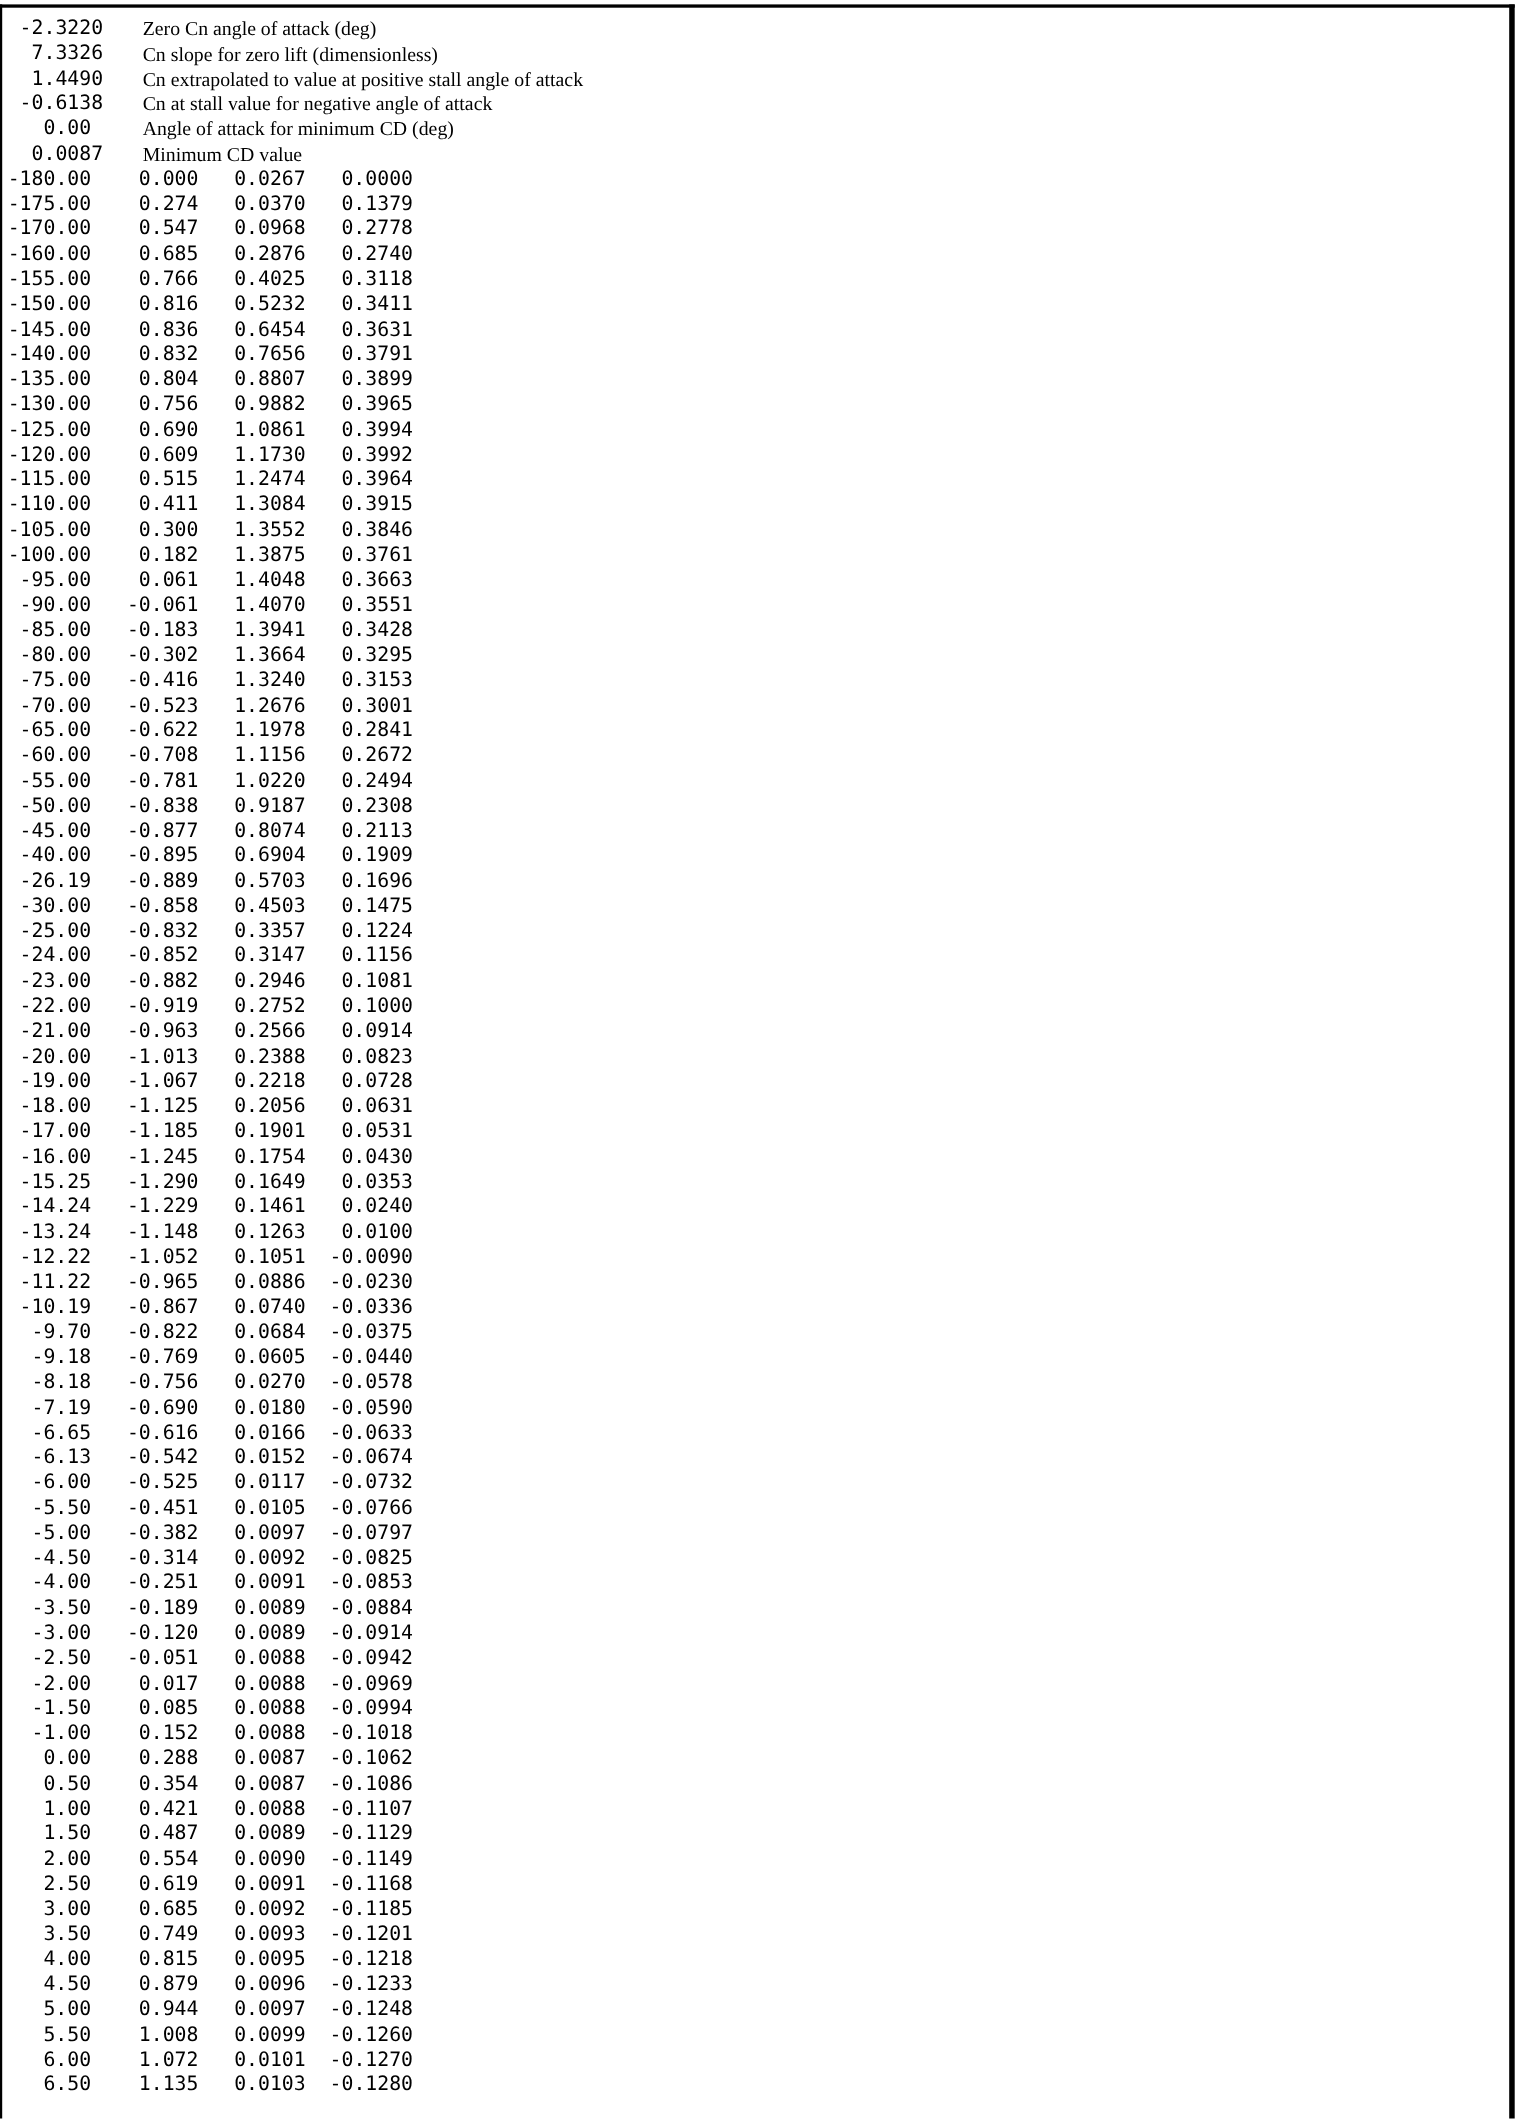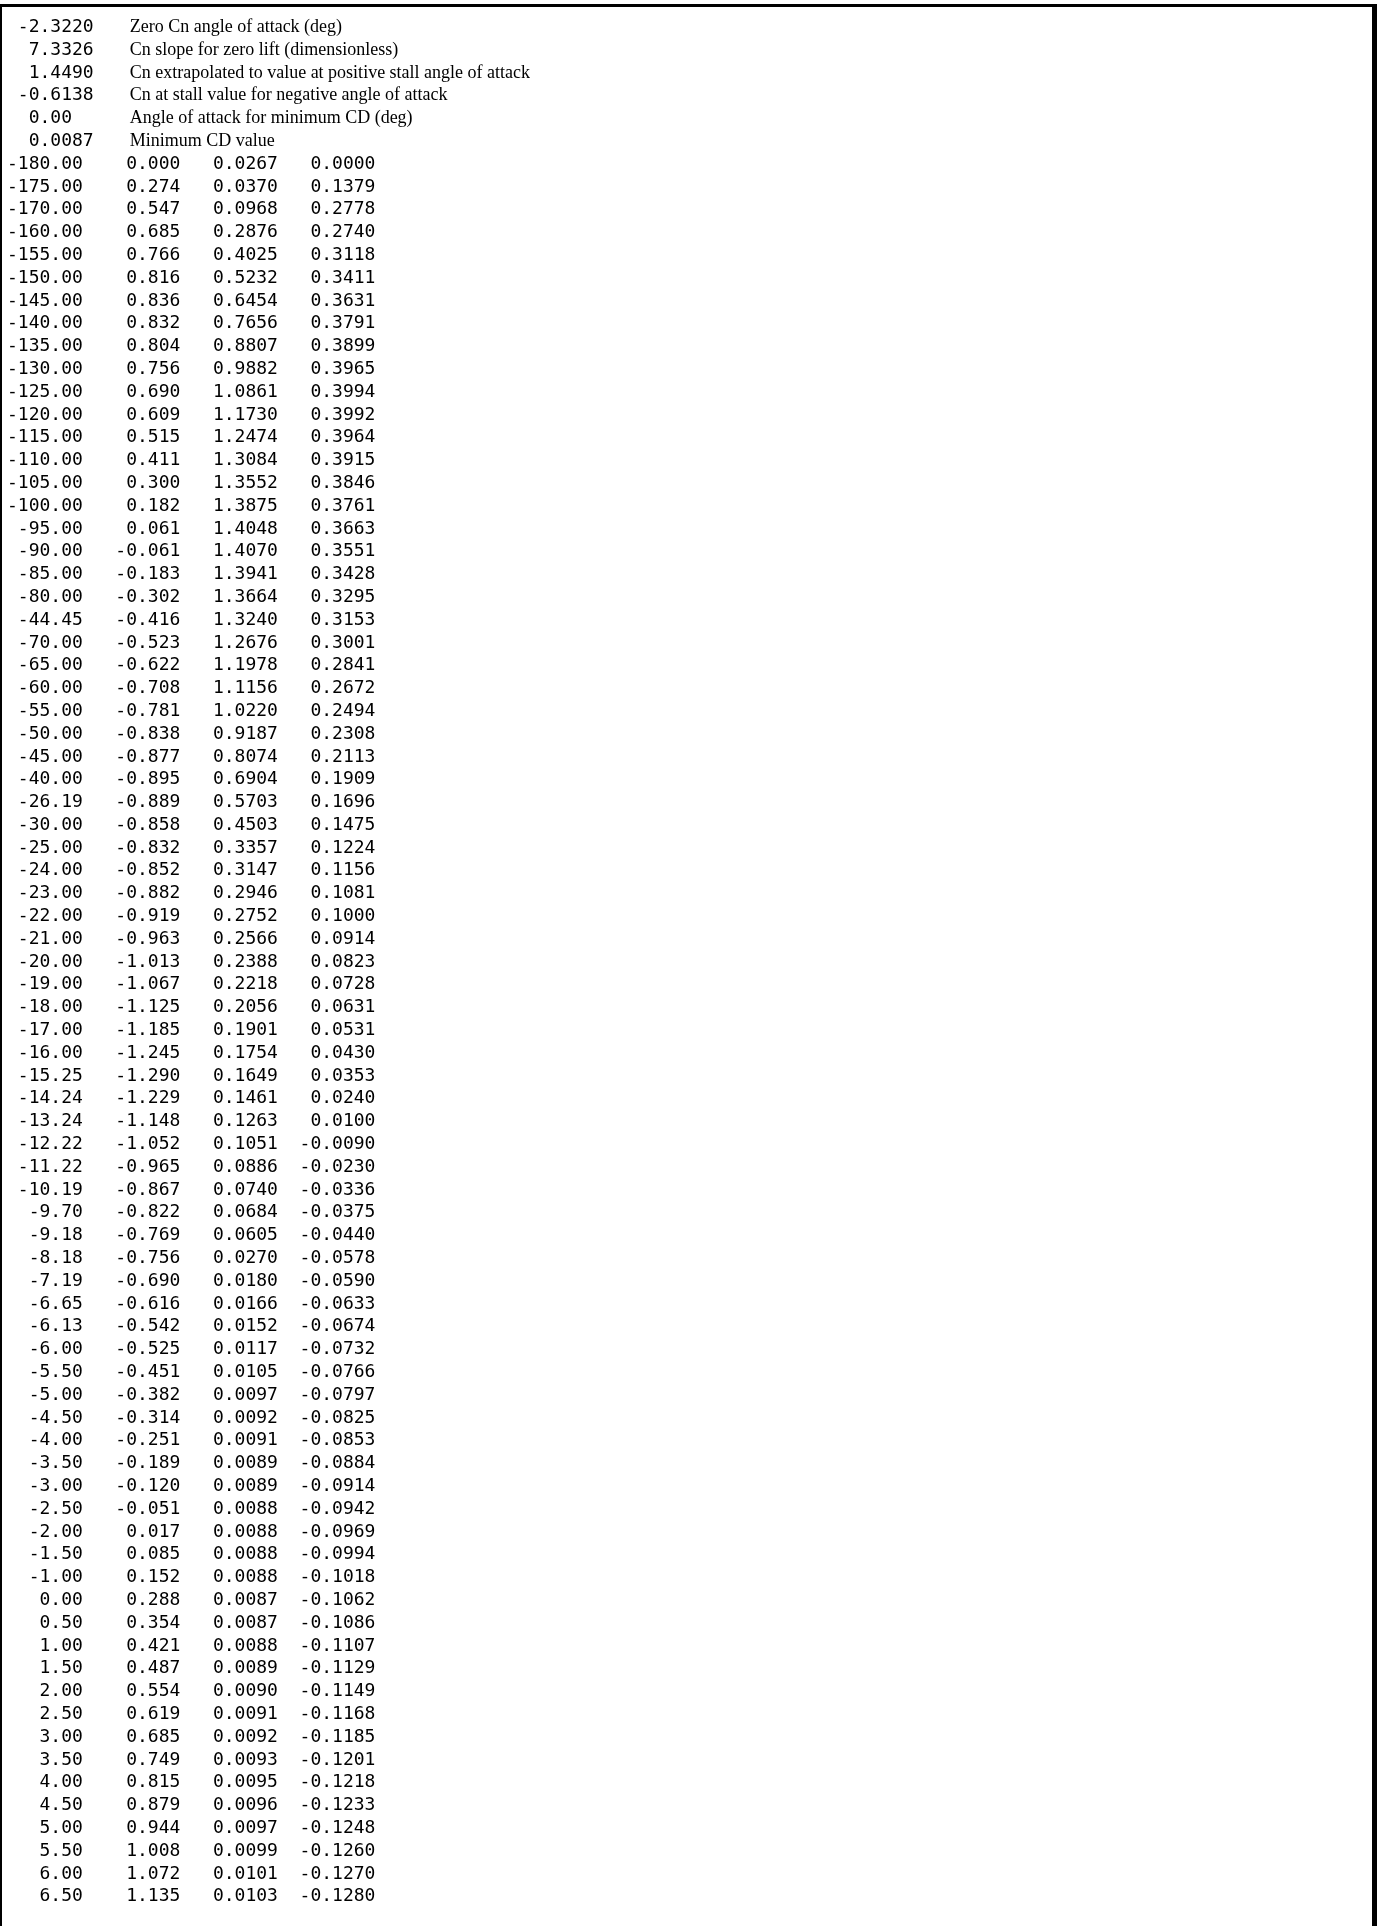--- a/index.html
+++ b/index.html
@@ -33,21 +33,21 @@
   }
   .line {
     height: 22.8px;
     line-height: 22.8px;
     white-space: pre;
   }
   .param-value {
     display: inline-block;
     width: 8ch;
     white-space: pre;
-    text-align: left;
+    text-align: center;
     vertical-align: top;
   }
   .param-label {
     display: inline-block;
     margin-left: 4ch;
     white-space: pre;
     vertical-align: top;
     font-family: Liberation Serif, serif;
   }
   .cell {
@@ -87,21 +87,21 @@
       <div class="line"><span class="cell c1">-125.00</span><span class="cell c2">0.690</span><span class="cell c3">1.0861</span><span class="cell c4">0.3994</span></div>
       <div class="line"><span class="cell c1">-120.00</span><span class="cell c2">0.609</span><span class="cell c3">1.1730</span><span class="cell c4">0.3992</span></div>
       <div class="line"><span class="cell c1">-115.00</span><span class="cell c2">0.515</span><span class="cell c3">1.2474</span><span class="cell c4">0.3964</span></div>
       <div class="line"><span class="cell c1">-110.00</span><span class="cell c2">0.411</span><span class="cell c3">1.3084</span><span class="cell c4">0.3915</span></div>
       <div class="line"><span class="cell c1">-105.00</span><span class="cell c2">0.300</span><span class="cell c3">1.3552</span><span class="cell c4">0.3846</span></div>
       <div class="line"><span class="cell c1">-100.00</span><span class="cell c2">0.182</span><span class="cell c3">1.3875</span><span class="cell c4">0.3761</span></div>
       <div class="line"><span class="cell c1">-95.00</span><span class="cell c2">0.061</span><span class="cell c3">1.4048</span><span class="cell c4">0.3663</span></div>
       <div class="line"><span class="cell c1">-90.00</span><span class="cell c2">-0.061</span><span class="cell c3">1.4070</span><span class="cell c4">0.3551</span></div>
       <div class="line"><span class="cell c1">-85.00</span><span class="cell c2">-0.183</span><span class="cell c3">1.3941</span><span class="cell c4">0.3428</span></div>
       <div class="line"><span class="cell c1">-80.00</span><span class="cell c2">-0.302</span><span class="cell c3">1.3664</span><span class="cell c4">0.3295</span></div>
-      <div class="line"><span class="cell c1">-44.45</span><span class="cell c2">-0.416</span><span class="cell c3">1.3240</span><span class="cell c4">0.3153</span></div>
+      <div class="line"><span class="cell c1">-75.00</span><span class="cell c2">-0.416</span><span class="cell c3">1.3240</span><span class="cell c4">0.3153</span></div>
       <div class="line"><span class="cell c1">-70.00</span><span class="cell c2">-0.523</span><span class="cell c3">1.2676</span><span class="cell c4">0.3001</span></div>
       <div class="line"><span class="cell c1">-65.00</span><span class="cell c2">-0.622</span><span class="cell c3">1.1978</span><span class="cell c4">0.2841</span></div>
       <div class="line"><span class="cell c1">-60.00</span><span class="cell c2">-0.708</span><span class="cell c3">1.1156</span><span class="cell c4">0.2672</span></div>
       <div class="line"><span class="cell c1">-55.00</span><span class="cell c2">-0.781</span><span class="cell c3">1.0220</span><span class="cell c4">0.2494</span></div>
       <div class="line"><span class="cell c1">-50.00</span><span class="cell c2">-0.838</span><span class="cell c3">0.9187</span><span class="cell c4">0.2308</span></div>
       <div class="line"><span class="cell c1">-45.00</span><span class="cell c2">-0.877</span><span class="cell c3">0.8074</span><span class="cell c4">0.2113</span></div>
       <div class="line"><span class="cell c1">-40.00</span><span class="cell c2">-0.895</span><span class="cell c3">0.6904</span><span class="cell c4">0.1909</span></div>
       <div class="line"><span class="cell c1">-26.19</span><span class="cell c2">-0.889</span><span class="cell c3">0.5703</span><span class="cell c4">0.1696</span></div>
       <div class="line"><span class="cell c1">-30.00</span><span class="cell c2">-0.858</span><span class="cell c3">0.4503</span><span class="cell c4">0.1475</span></div>
       <div class="line"><span class="cell c1">-25.00</span><span class="cell c2">-0.832</span><span class="cell c3">0.3357</span><span class="cell c4">0.1224</span></div>

